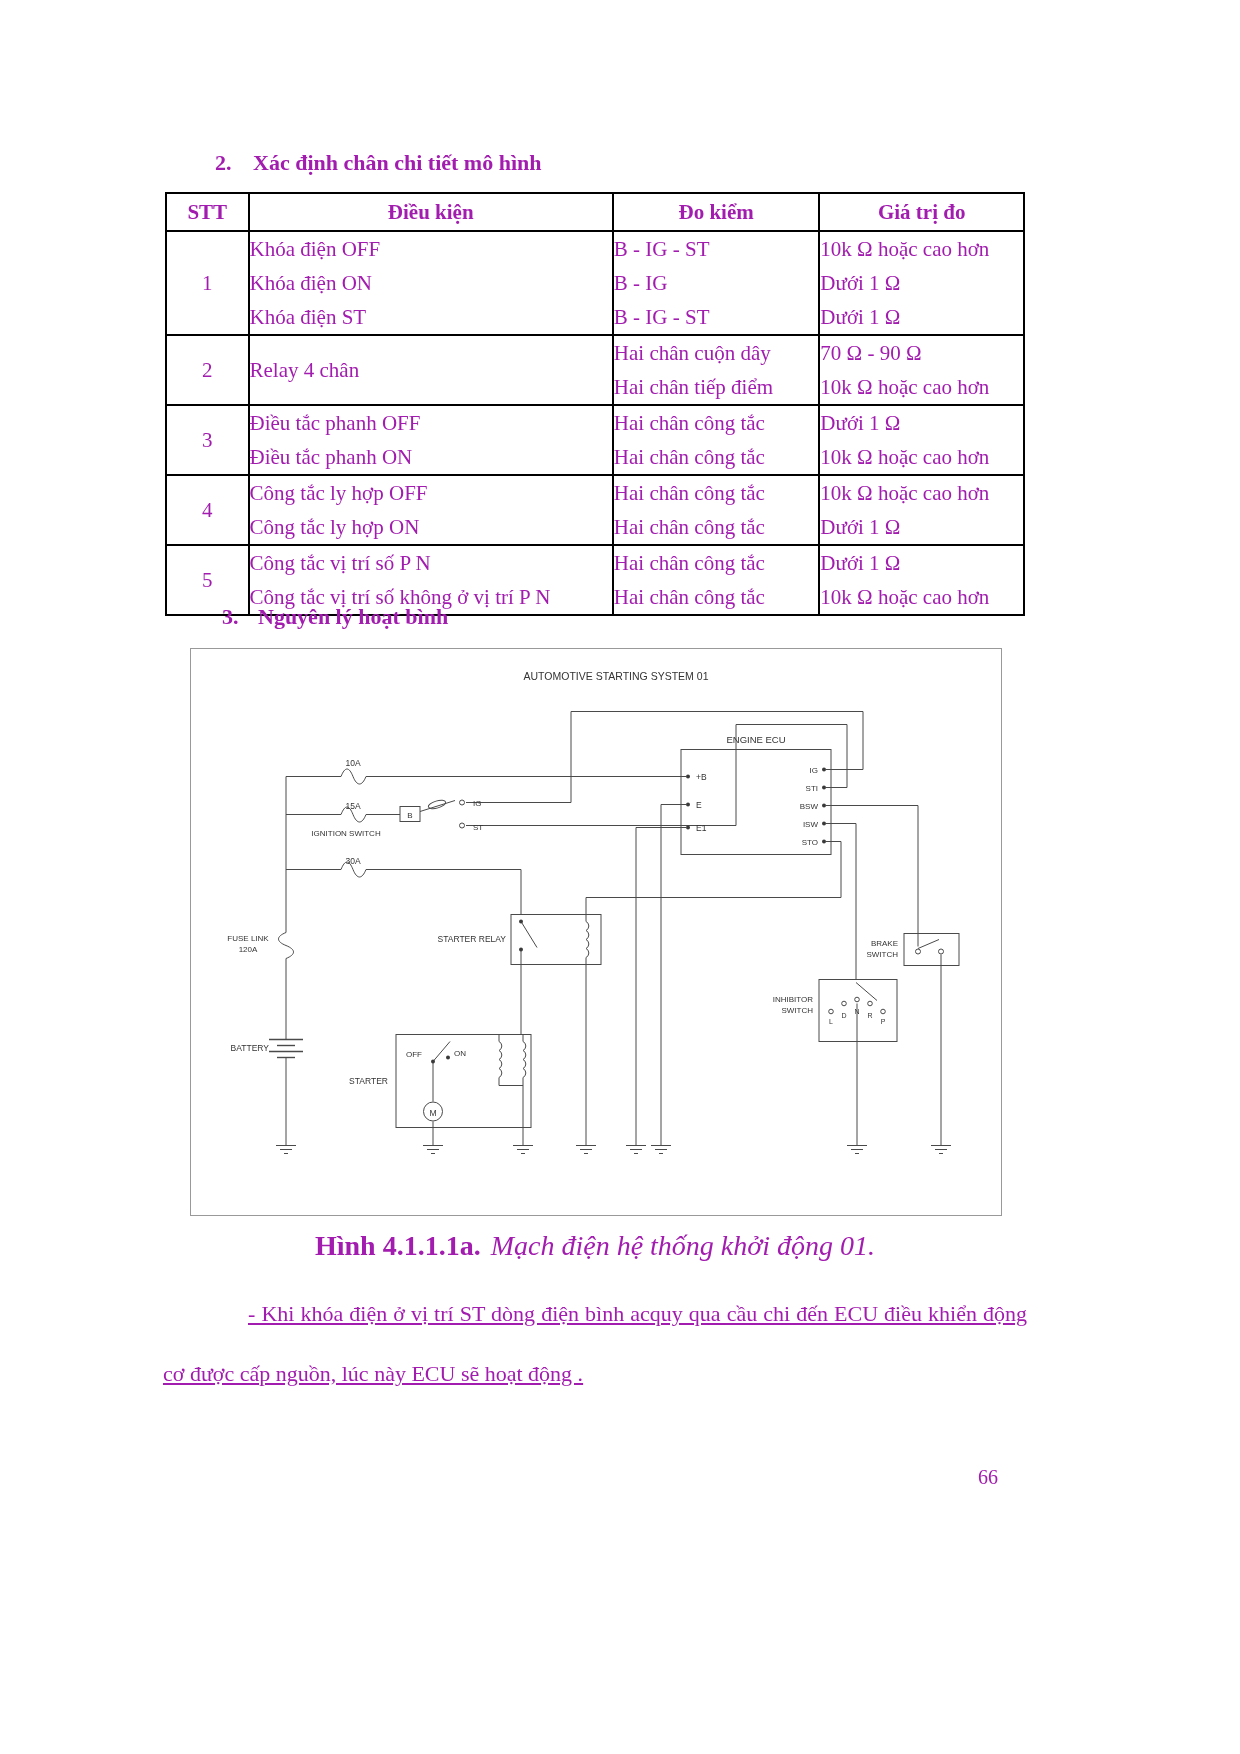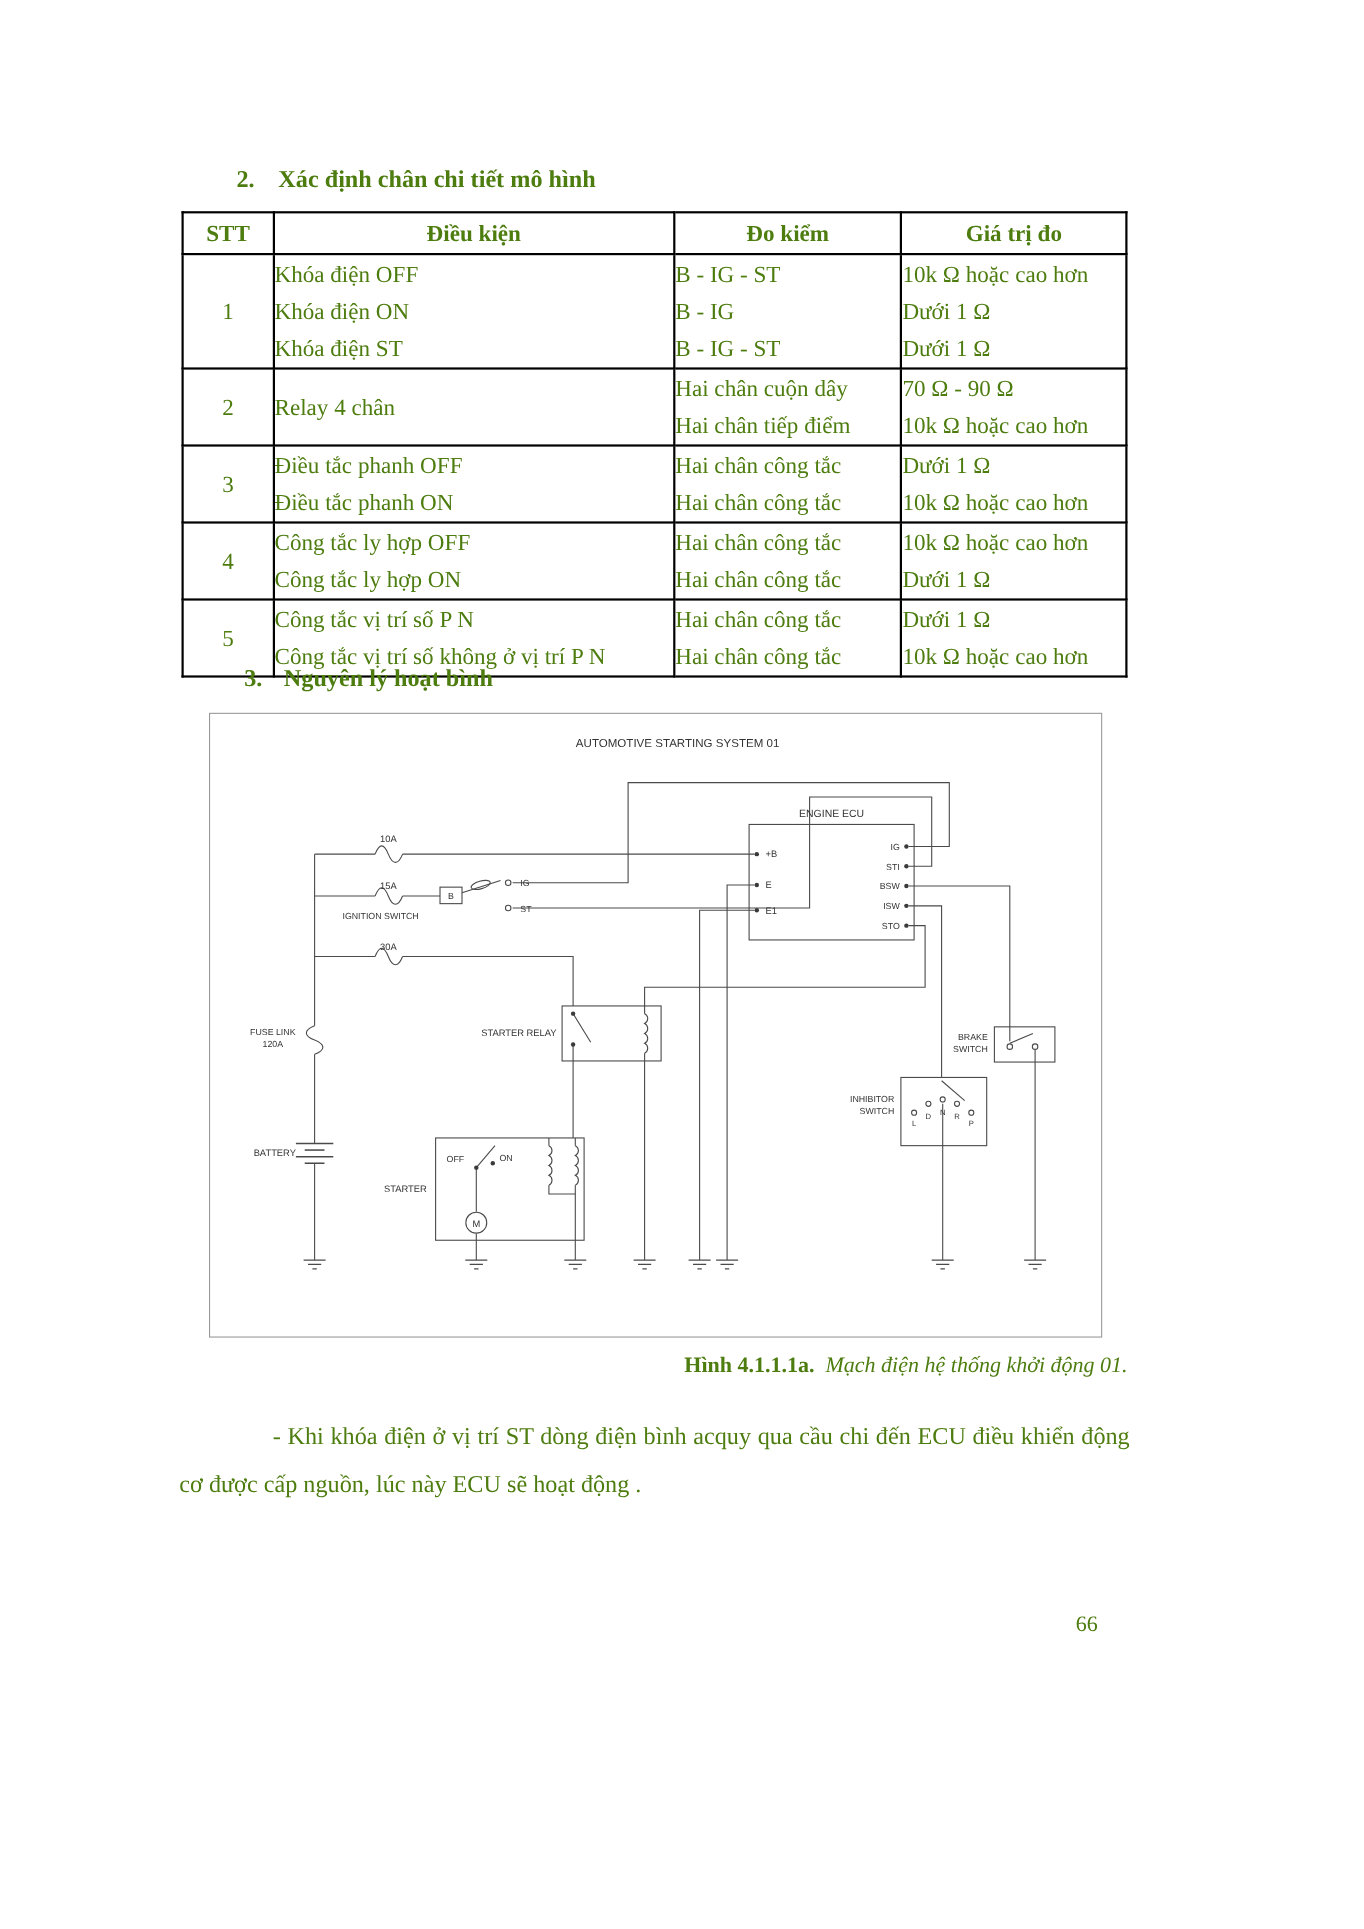--- a/index.html
+++ b/index.html
@@ -1,42 +1,42 @@
 <!DOCTYPE html>
 <html><head>
 <meta charset="utf-8">
 <style>
   html,body{margin:0;padding:0;background:#ffffff;}
   .page{position:relative;width:1240px;height:1754px;background:#fff;
-        font-family:"Liberation Serif","DejaVu Serif",serif;color:#4d7c0f;overflow:hidden;}
+        font-family:"Liberation Serif","DejaVu Serif",serif;color:#a21caf;overflow:hidden;}
 
   .heading{position:absolute;font-size:22px;font-weight:bold;white-space:nowrap;}
   .h2{left:215px;top:150px;}
   .h3{left:222px;top:604px;}
   .hnum{display:inline-block;width:38px;}
 
   table.spec{position:absolute;left:165px;top:192px;width:860px;border-collapse:collapse;
              font-size:21px;}
   table.spec th,table.spec td{border:2px solid #000;padding:0;}
   table.spec th{height:36px;text-align:center;font-size:21px;}
   td.c-stt{text-align:center;}
   td.c-txt{padding-left:5px;}
   .ln{height:34px;line-height:34px;white-space:nowrap;}
 
   .diagram{position:absolute;left:190px;top:648px;width:810px;height:566px;
            border:1px solid #999;background:#fff;}
   .diagram svg{display:block;width:100%;height:100%;}
   .diagram text{font-family:"Liberation Sans","DejaVu Sans",sans-serif;fill:#333;}
 
-  .caption{position:absolute;left:165px;top:1230px;width:860px;text-align:right;font-size:20px;}
+  .caption{position:absolute;left:165px;top:1230px;width:860px;text-align:center;font-size:28px;}
   .caption .cap-label{font-weight:bold;margin-right:10px;}
   .caption .cap-text{font-style:italic;}
 
-  .para{position:absolute;left:163px;top:1284px;width:864px;font-size:22px;line-height:43px;
-        text-align:justify;text-indent:85px;}
+  .para{position:absolute;left:163px;top:1284px;width:864px;font-size:22px;line-height:60px;
+        text-align:justify;text-indent:85px;text-decoration:underline;}
 
   .pagenum{position:absolute;left:978px;top:1466px;font-size:20px;}
 </style>
 </head>
 <body>
 
 <div class="page">
 
   <div class="heading h2">
     <span class="hnum">2.</span><span>Xác định chân chi tiết mô hình</span>

